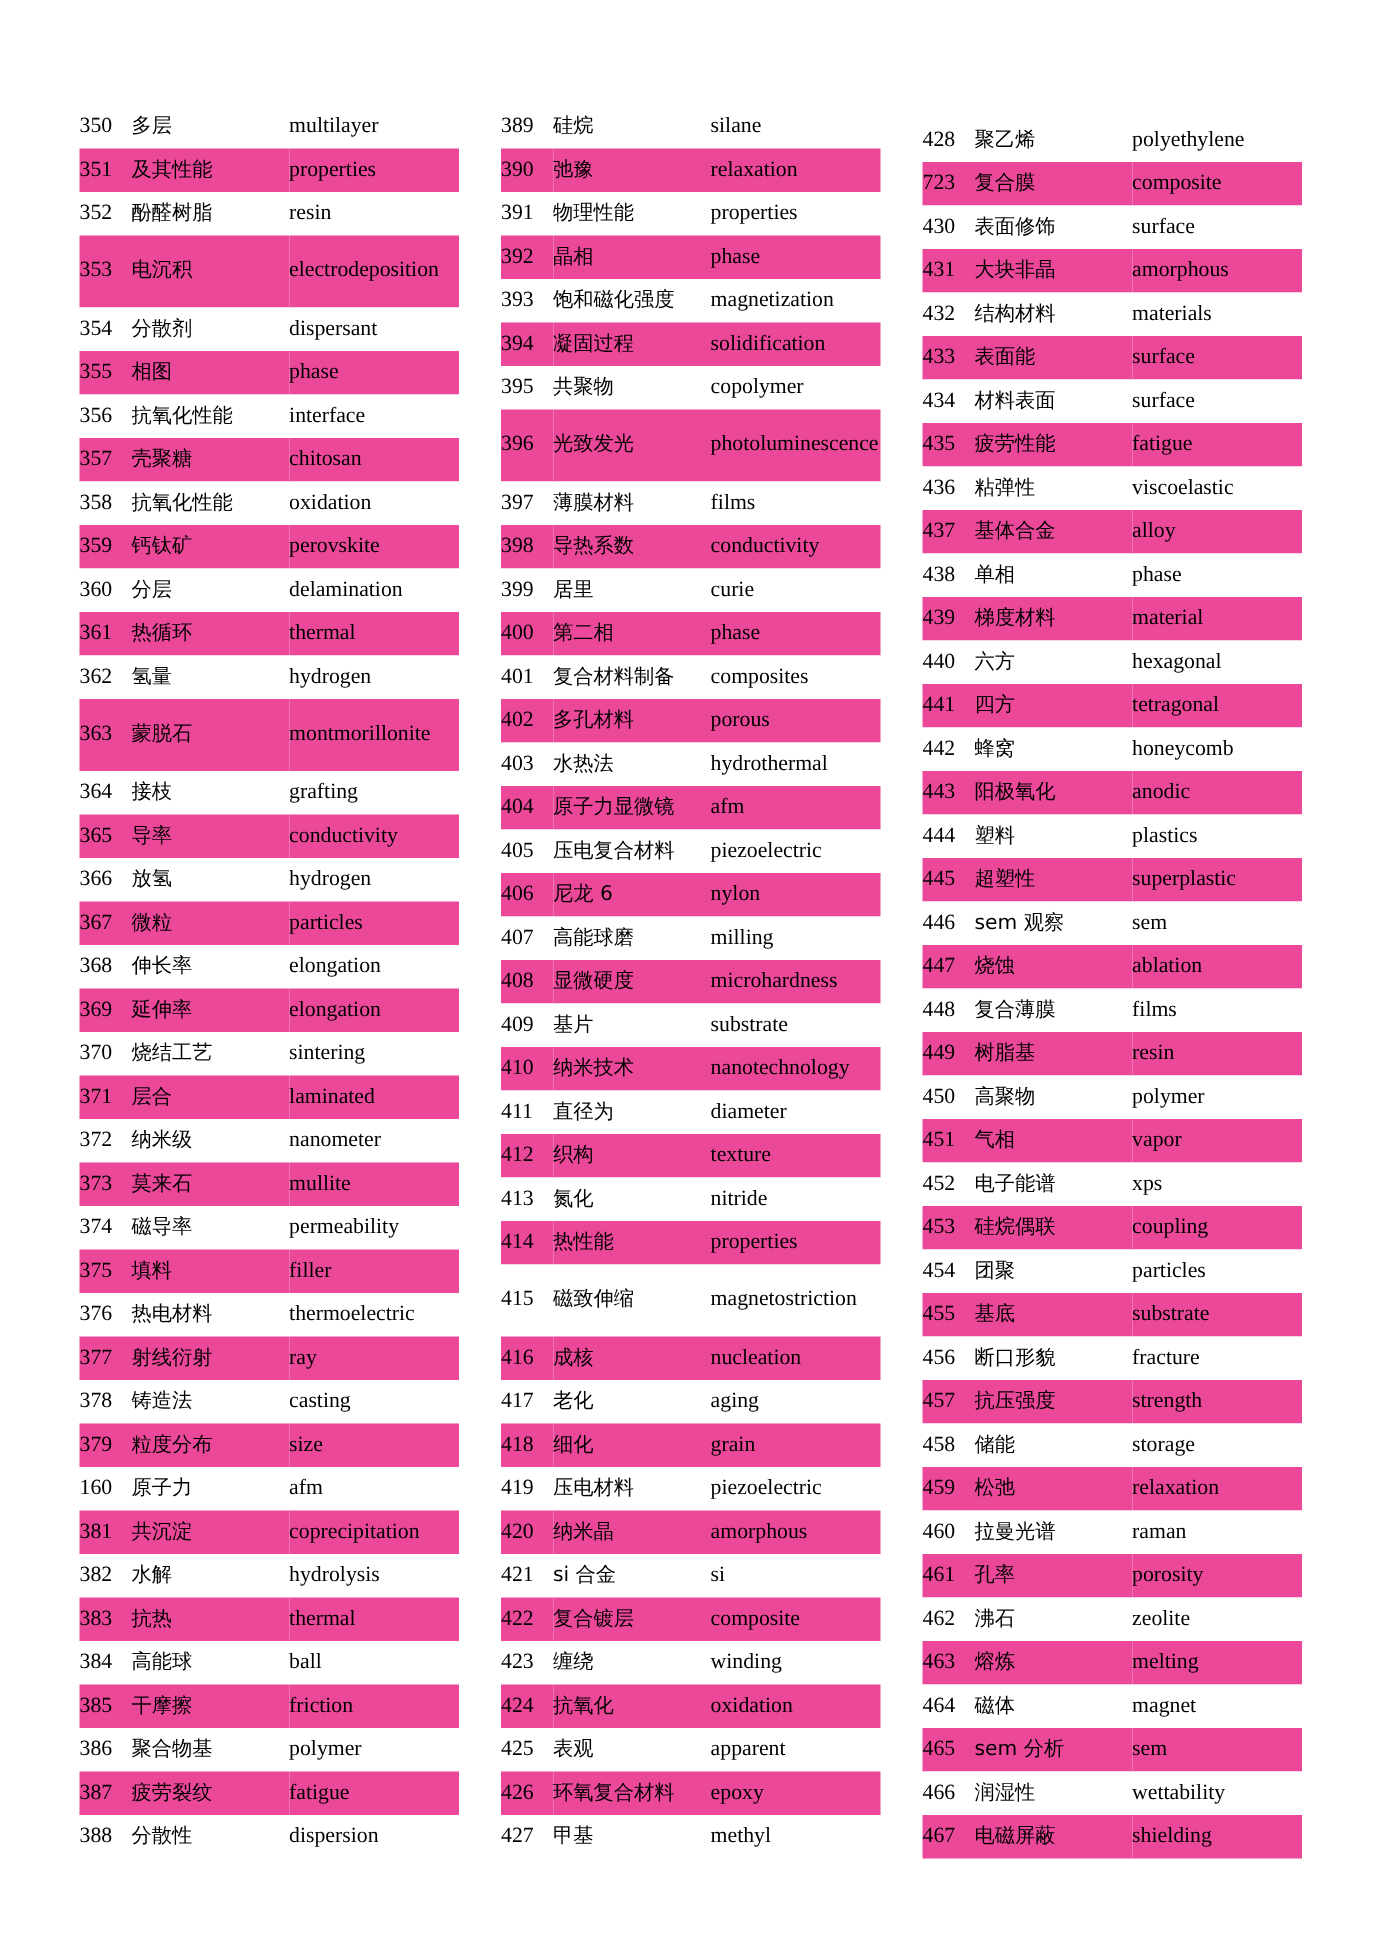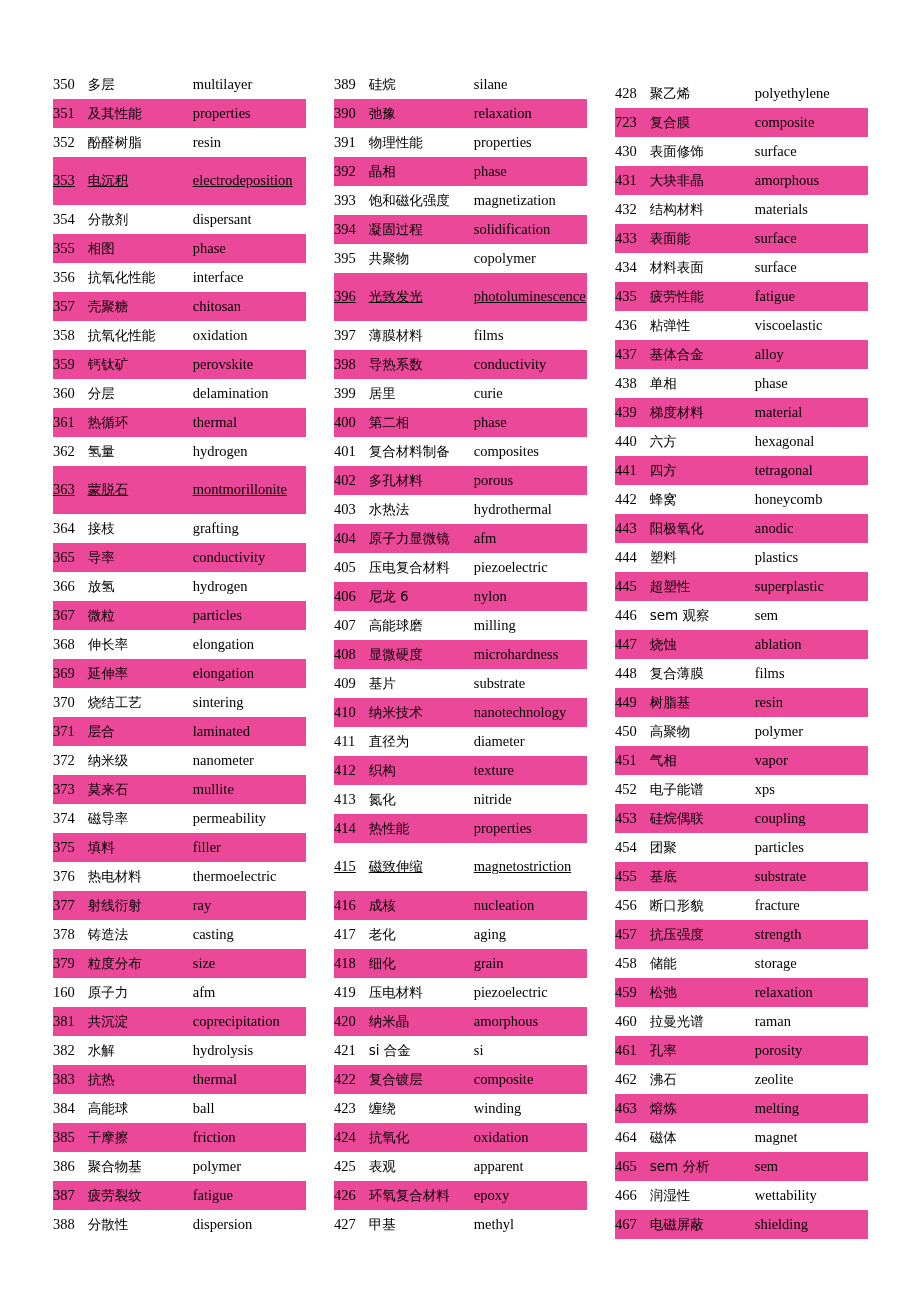--- a/index.html
+++ b/index.html
@@ -65,21 +65,21 @@
     white-space: nowrap;
     overflow: visible;
   }
   td.en {
     width: 111px;
     padding-right: 3px;
     word-wrap: break-word;
     overflow-wrap: break-word;
     font-size: 14.5px;
   }
-  tr.tall td { height: 48px; text-decoration: underline; }
+  tr.tall td { height: 48px; }
   tr.normal td { height: 29px; }
 </style>
 </head>
 <body>
 
 <div class="page">
   <div class="columns">
     <div class="col">
       <table class="glossary">
         <tbody>

